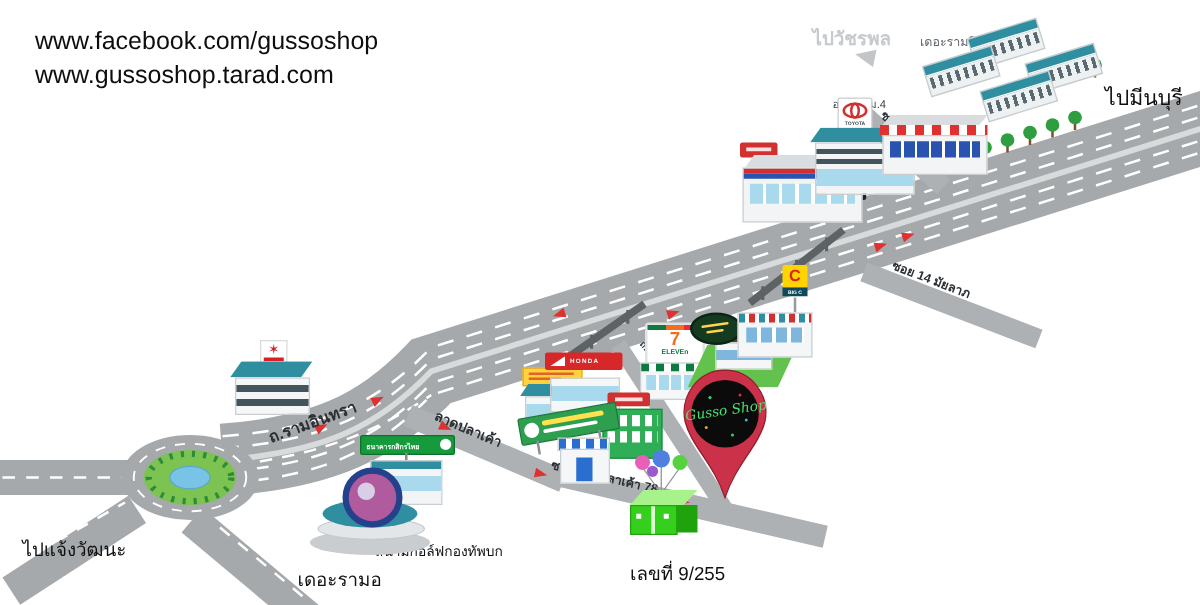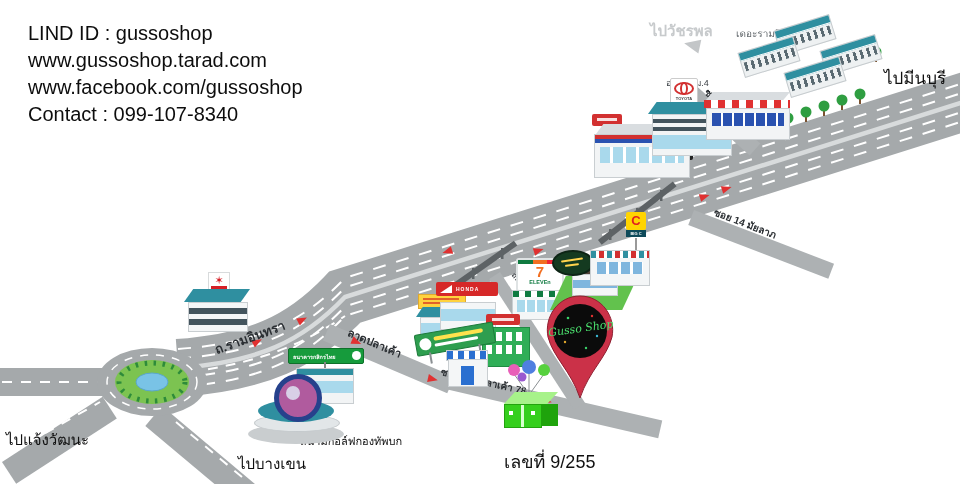--- a/index.html
+++ b/index.html
@@ -104,31 +104,29 @@
     <g>
       <rect x="688" y="158" width="2" height="18" fill="#444"></rect>
       <rect x="684" y="144" width="9" height="16" rx="2" fill="#222"></rect>
       <circle cx="688.5" cy="148" r="1.7" fill="#e03131"></circle>
       <circle cx="688.5" cy="152" r="1.7" fill="#f2c230"></circle>
       <circle cx="688.5" cy="156" r="1.7" fill="#3bd16a"></circle>
     </g>
   </svg>
 
   <div class="abs" style="left:28px;top:20px">
-    <div class="contact-line">LIND ID : gussoshop</div>
+    <div class="contact-line">www.facebook.com/gussoshop</div>
     <div class="contact-line">www.gussoshop.tarad.com</div>
-    <div class="contact-line">www.facebook.com/gussoshop</div>
-    <div class="contact-line">Contact : 099-107-8340</div>
   </div>
 
   <div class="lbl" style="left:650px;top:19px;font-size:15px;color:#c7cacc;font-weight:bold">ไปวัชรพล</div>
   <div class="abs" style="left:684px;top:38px;width:0;height:0;border-top:7px solid transparent;border-bottom:7px solid transparent;border-right:16px solid #c3c6c8;transform:rotate(12deg)"></div>
   <div class="lbl" style="left:884px;top:64px;font-size:17px">ไปมีนบุรี</div>
-  <div class="lbl" style="left:6px;top:428px;font-size:15px">ไปแจ้งวัฒนะ</div>
-  <div class="lbl" style="left:238px;top:452px;font-size:15px">ไปบางเขน</div>
+  <div class="lbl" style="left:18px;top:428px;font-size:15px">ไปแจ้งวัฒนะ</div>
+  <div class="lbl" style="left:238px;top:452px;font-size:15px">เดอะรามอ</div>
 
   <div class="lbl roadlbl" style="left:213px;top:327px;font-size:13px;transform:rotate(-20deg)">ถ.รามอินทรา</div>
   <div class="lbl roadlbl" style="left:702px;top:94px;font-size:10px;transform:rotate(42deg)">ซอย 39</div>
   <div class="lbl roadlbl" style="left:712px;top:216px;font-size:10px;transform:rotate(21deg)">ซอย 14 มัยลาภ</div>
   <div class="lbl roadlbl" style="left:346px;top:334px;font-size:11px;transform:rotate(23deg)">ลาดปลาเค้า</div>
   <div class="lbl roadlbl" style="left:504px;top:288px;font-size:7.5px;color:#3a3f44;transform:rotate(50deg)">ถนนลาดปลาเค้า</div>
   <div class="lbl roadlbl" style="left:440px;top:374px;font-size:10px;transform:rotate(13deg)">ซอย ลาดปลาเค้า 78</div>
 
   <div class="lbl" style="left:736px;top:26px;font-size:10px;color:#61676b">เดอะรามอินทรา</div>
   <div class="lbl" style="left:666px;top:76px;font-size:9px;color:#3a3f44">ออโต้ กม.4</div>
@@ -315,15 +313,15 @@
       <circle cx="38" cy="39" r="27" fill="#0b0b0b"></circle>
       <circle cx="26" cy="26" r="1.3" fill="#3bd16a"></circle>
         <circle cx="50" cy="24" r="1.2" fill="#e03131"></circle>
       <circle cx="55" cy="44" r="1.2" fill="#3bb7d1"></circle>
         <circle cx="23" cy="50" r="1.2" fill="#e0a82e"></circle>
       <circle cx="44" cy="56" r="1.2" fill="#3bd16a"></circle>
     </svg>
     <div class="lbl" style="left:6px;top:30px;width:64px;text-align:center;font-size:11px;font-style:italic;color:#4be06e;font-family:'DejaVu Serif',serif;transform:rotate(-8deg)">Gusso Shop</div>
   </div>
 
-  <div class="lbl" style="left:504px;top:447px;font-size:18px">เลขที่ 9/255</div>
+  <div class="lbl" style="left:504px;top:447px;font-size:15px">เลขที่ 9/255</div>
 
 </div>
 
 </body></html>

